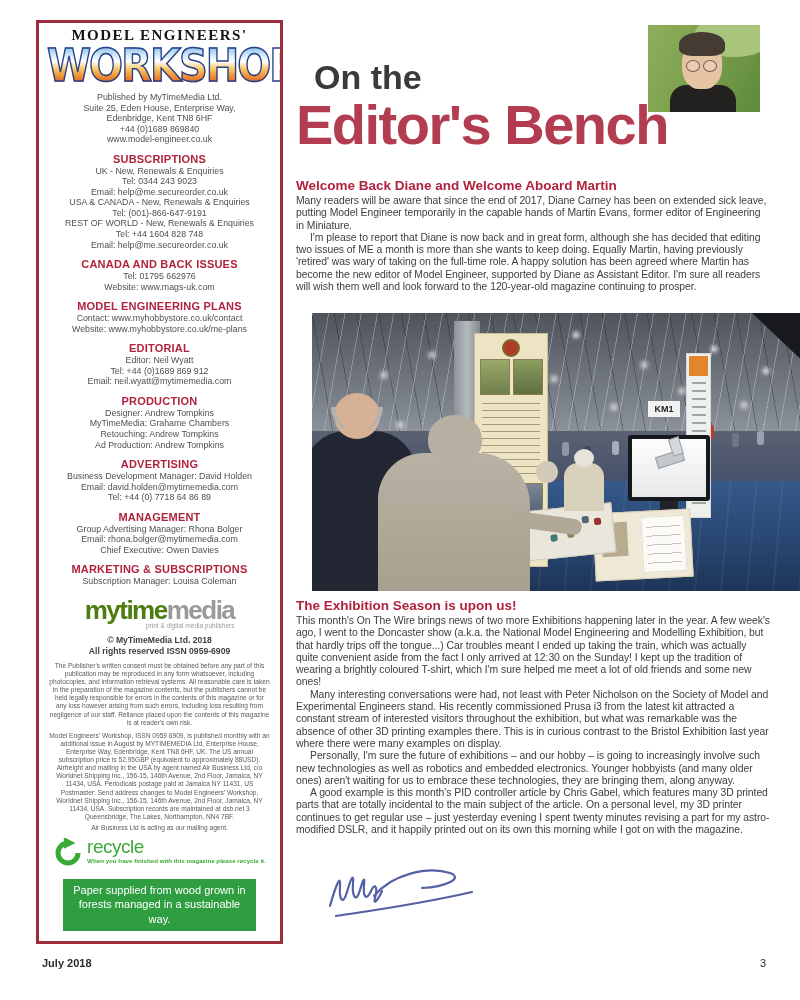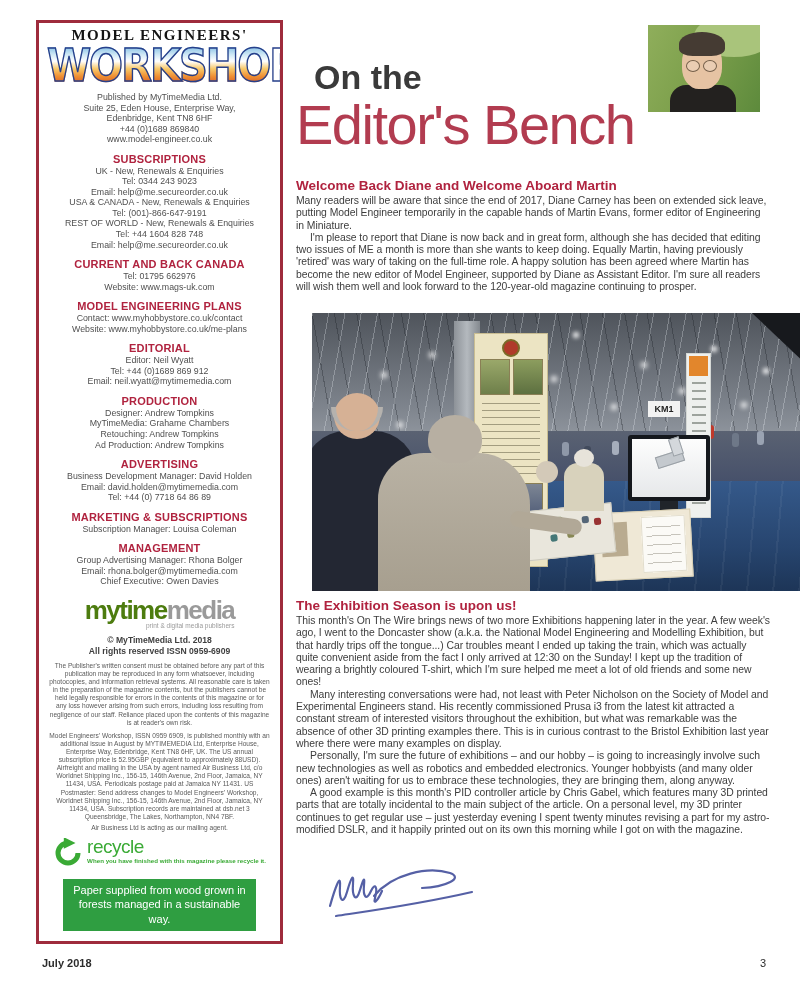--- a/index.html
+++ b/index.html
@@ -27,21 +27,21 @@
   .mailing{margin-top:3px;font-size:6.6px;color:#5a5a5a;}
   .recycle{margin-top:7px;display:flex;justify-content:center;align-items:flex-start;gap:4px;}
   .recycle-txt{text-align:left;}
   .recycle-word{color:#3aaa35;font-weight:normal;font-size:19px;line-height:.9;letter-spacing:-.5px;}
   .recycle-tag{color:#3aaa35;font-weight:bold;font-size:6.2px;line-height:1.25;margin-top:2px;}
   .paper-box{margin:7px 16px 0;background:#2f9e41;color:#ffffff;font-size:11px;line-height:1.3;padding:4px 8px 5px;}
 
   
   .main{position:absolute;left:296px;top:20px;width:474px;height:940px;}
   .title-small{position:absolute;left:18px;top:40px;font-size:34px;font-weight:600;color:#3a3a3a;line-height:1;}
-  .title-big{position:absolute;left:0px;top:78px;font-size:56px;font-weight:normal;color:#b23c50;line-height:.95;letter-spacing:-1.5px;white-space:nowrap;}
+  .title-big{position:absolute;left:0px;top:78px;font-size:56px;font-weight:bold;color:#b23c50;line-height:.95;letter-spacing:-1.5px;white-space:nowrap;}
   .portrait{position:absolute;left:352px;top:5px;width:112px;height:87px;overflow:hidden;background:linear-gradient(115deg,#8fae5b 0%,#7da04c 45%,#5d8a3c 100%);}
   .pt-hill{position:absolute;right:-14px;top:-10px;width:80px;height:42px;background:#a9c47b;border-radius:50%;}
   .pt-face{position:absolute;left:34px;top:14px;width:40px;height:50px;border-radius:46% 46% 42% 42%;background:#e6c3a3;}
   .pt-hair{position:absolute;left:31px;top:7px;width:46px;height:24px;border-radius:50% 50% 30% 30%;background:#453b33;}
   .pt-glasses{position:absolute;left:38px;top:33px;width:36px;height:12px;}
   .pt-glasses i{display:inline-block;width:12px;height:10px;border:1.5px solid rgba(95,75,55,.85);border-radius:50%;margin-right:3px;background:rgba(255,255,255,.18);}
   .pt-shirt{position:absolute;left:22px;top:60px;width:66px;height:28px;border-radius:16px 16px 0 0;background:#23211f;}
 
   .section{position:absolute;left:0;width:474px;}
   .sec1{top:158px;}
@@ -130,21 +130,21 @@
       <div class="sb-line">Tel: 0344 243 9023</div>
       <div class="sb-line">Email: help@me.secureorder.co.uk</div>
       <div class="sb-line">USA &amp; CANADA - New, Renewals &amp; Enquiries</div>
       <div class="sb-line">Tel: (001)-866-647-9191</div>
       <div class="sb-line">REST OF WORLD - New, Renewals &amp; Enquiries</div>
       <div class="sb-line">Tel: +44 1604 828 748</div>
       <div class="sb-line">Email: help@me.secureorder.co.uk</div>
     </div>
 
     <div class="sb-sec">
-      <div class="sb-h">CURRENT AND BACK CANADA</div>
+      <div class="sb-h">CANADA AND BACK ISSUES</div>
       <div class="sb-line">Tel: 01795 662976</div>
       <div class="sb-line">Website: www.mags-uk.com</div>
     </div>
 
     <div class="sb-sec">
       <div class="sb-h">MODEL ENGINEERING PLANS</div>
       <div class="sb-line">Contact: www.myhobbystore.co.uk/contact</div>
       <div class="sb-line">Website: www.myhobbystore.co.uk/me-plans</div>
     </div>
 
@@ -164,29 +164,29 @@
     </div>
 
     <div class="sb-sec">
       <div class="sb-h">ADVERTISING</div>
       <div class="sb-line">Business Development Manager: David Holden</div>
       <div class="sb-line">Email: david.holden@mytimemedia.com</div>
       <div class="sb-line">Tel: +44 (0) 7718 64 86 89</div>
     </div>
 
     <div class="sb-sec">
-      <div class="sb-h">MARKETING &amp; SUBSCRIPTIONS</div>
-      <div class="sb-line">Subscription Manager: Louisa Coleman</div>
-    </div>
-
-    <div class="sb-sec">
       <div class="sb-h">MANAGEMENT</div>
       <div class="sb-line">Group Advertising Manager: Rhona Bolger</div>
       <div class="sb-line">Email: rhona.bolger@mytimemedia.com</div>
       <div class="sb-line">Chief Executive: Owen Davies</div>
+    </div>
+
+    <div class="sb-sec">
+      <div class="sb-h">MARKETING &amp; SUBSCRIPTIONS</div>
+      <div class="sb-line">Subscription Manager: Louisa Coleman</div>
     </div>
 
     <div class="mtm">
       <span class="mtm-word mtm-red">mytime</span><span class="mtm-word mtm-gray">media</span>
       <div class="mtm-tag">print &amp; digital media publishers</div>
     </div>
 
     <div class="copyright">
       <div>© MyTimeMedia Ltd. 2018</div>
       <div>All rights reserved ISSN 0959-6909</div>

